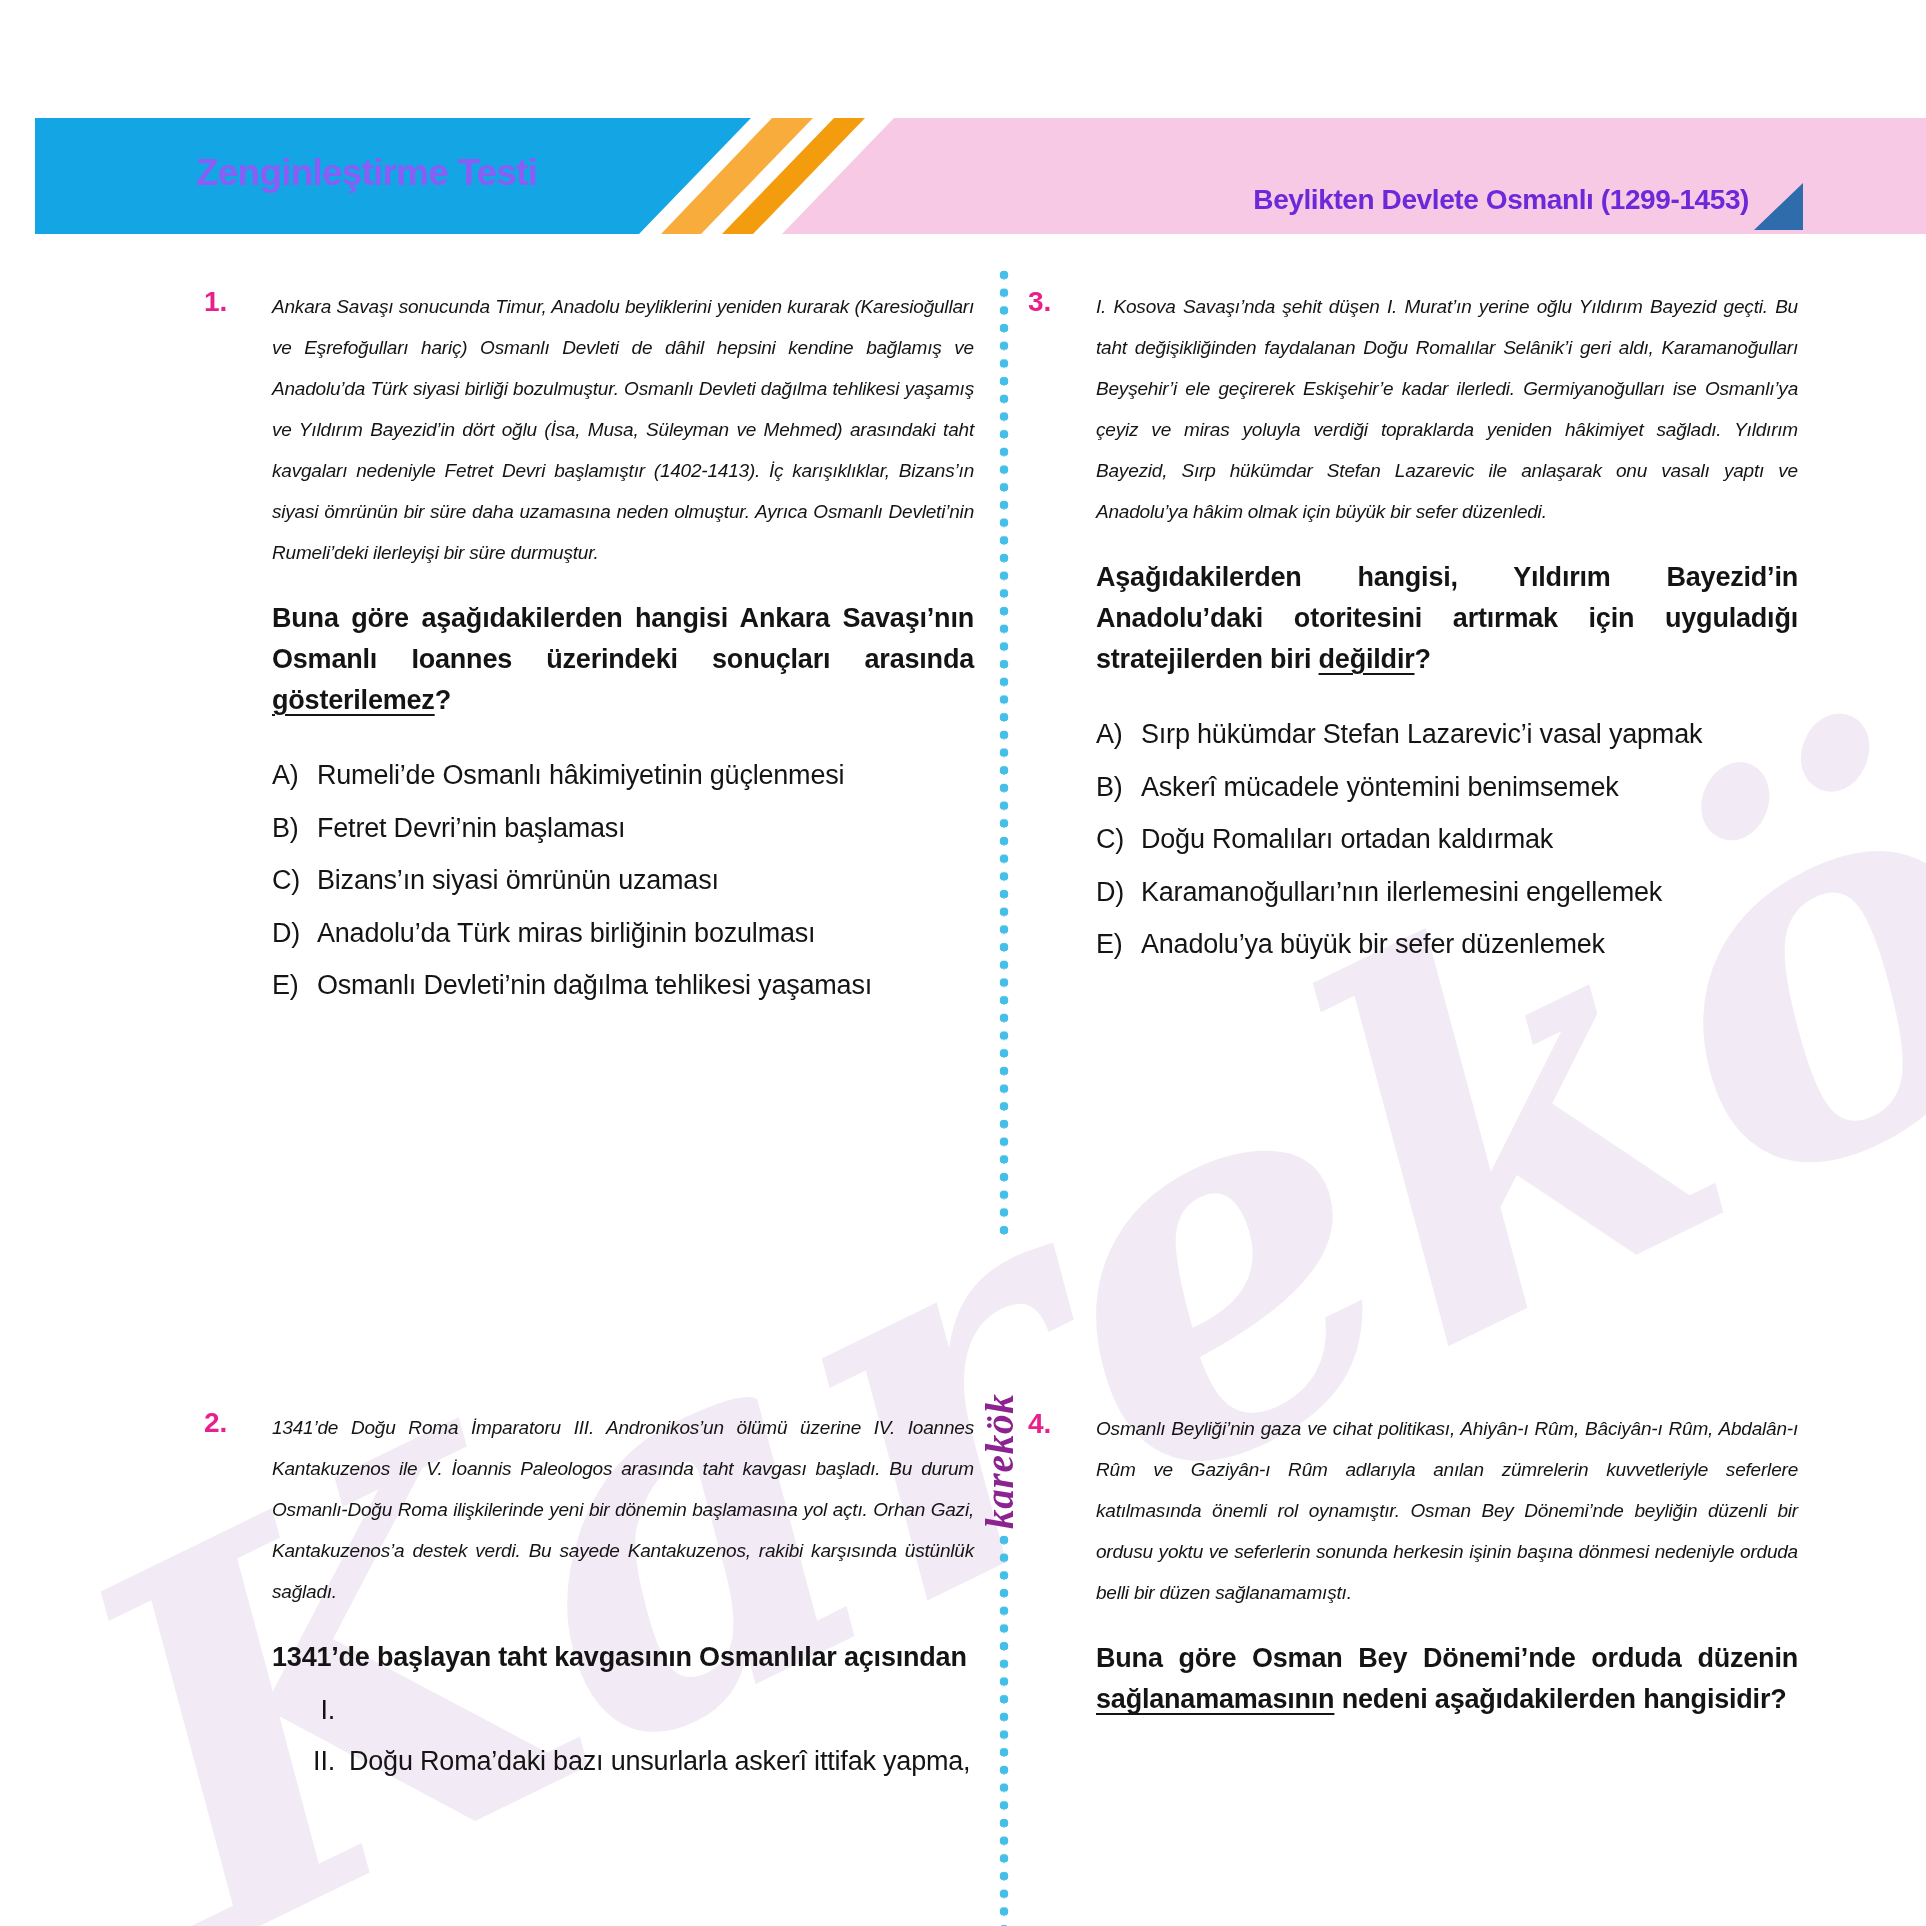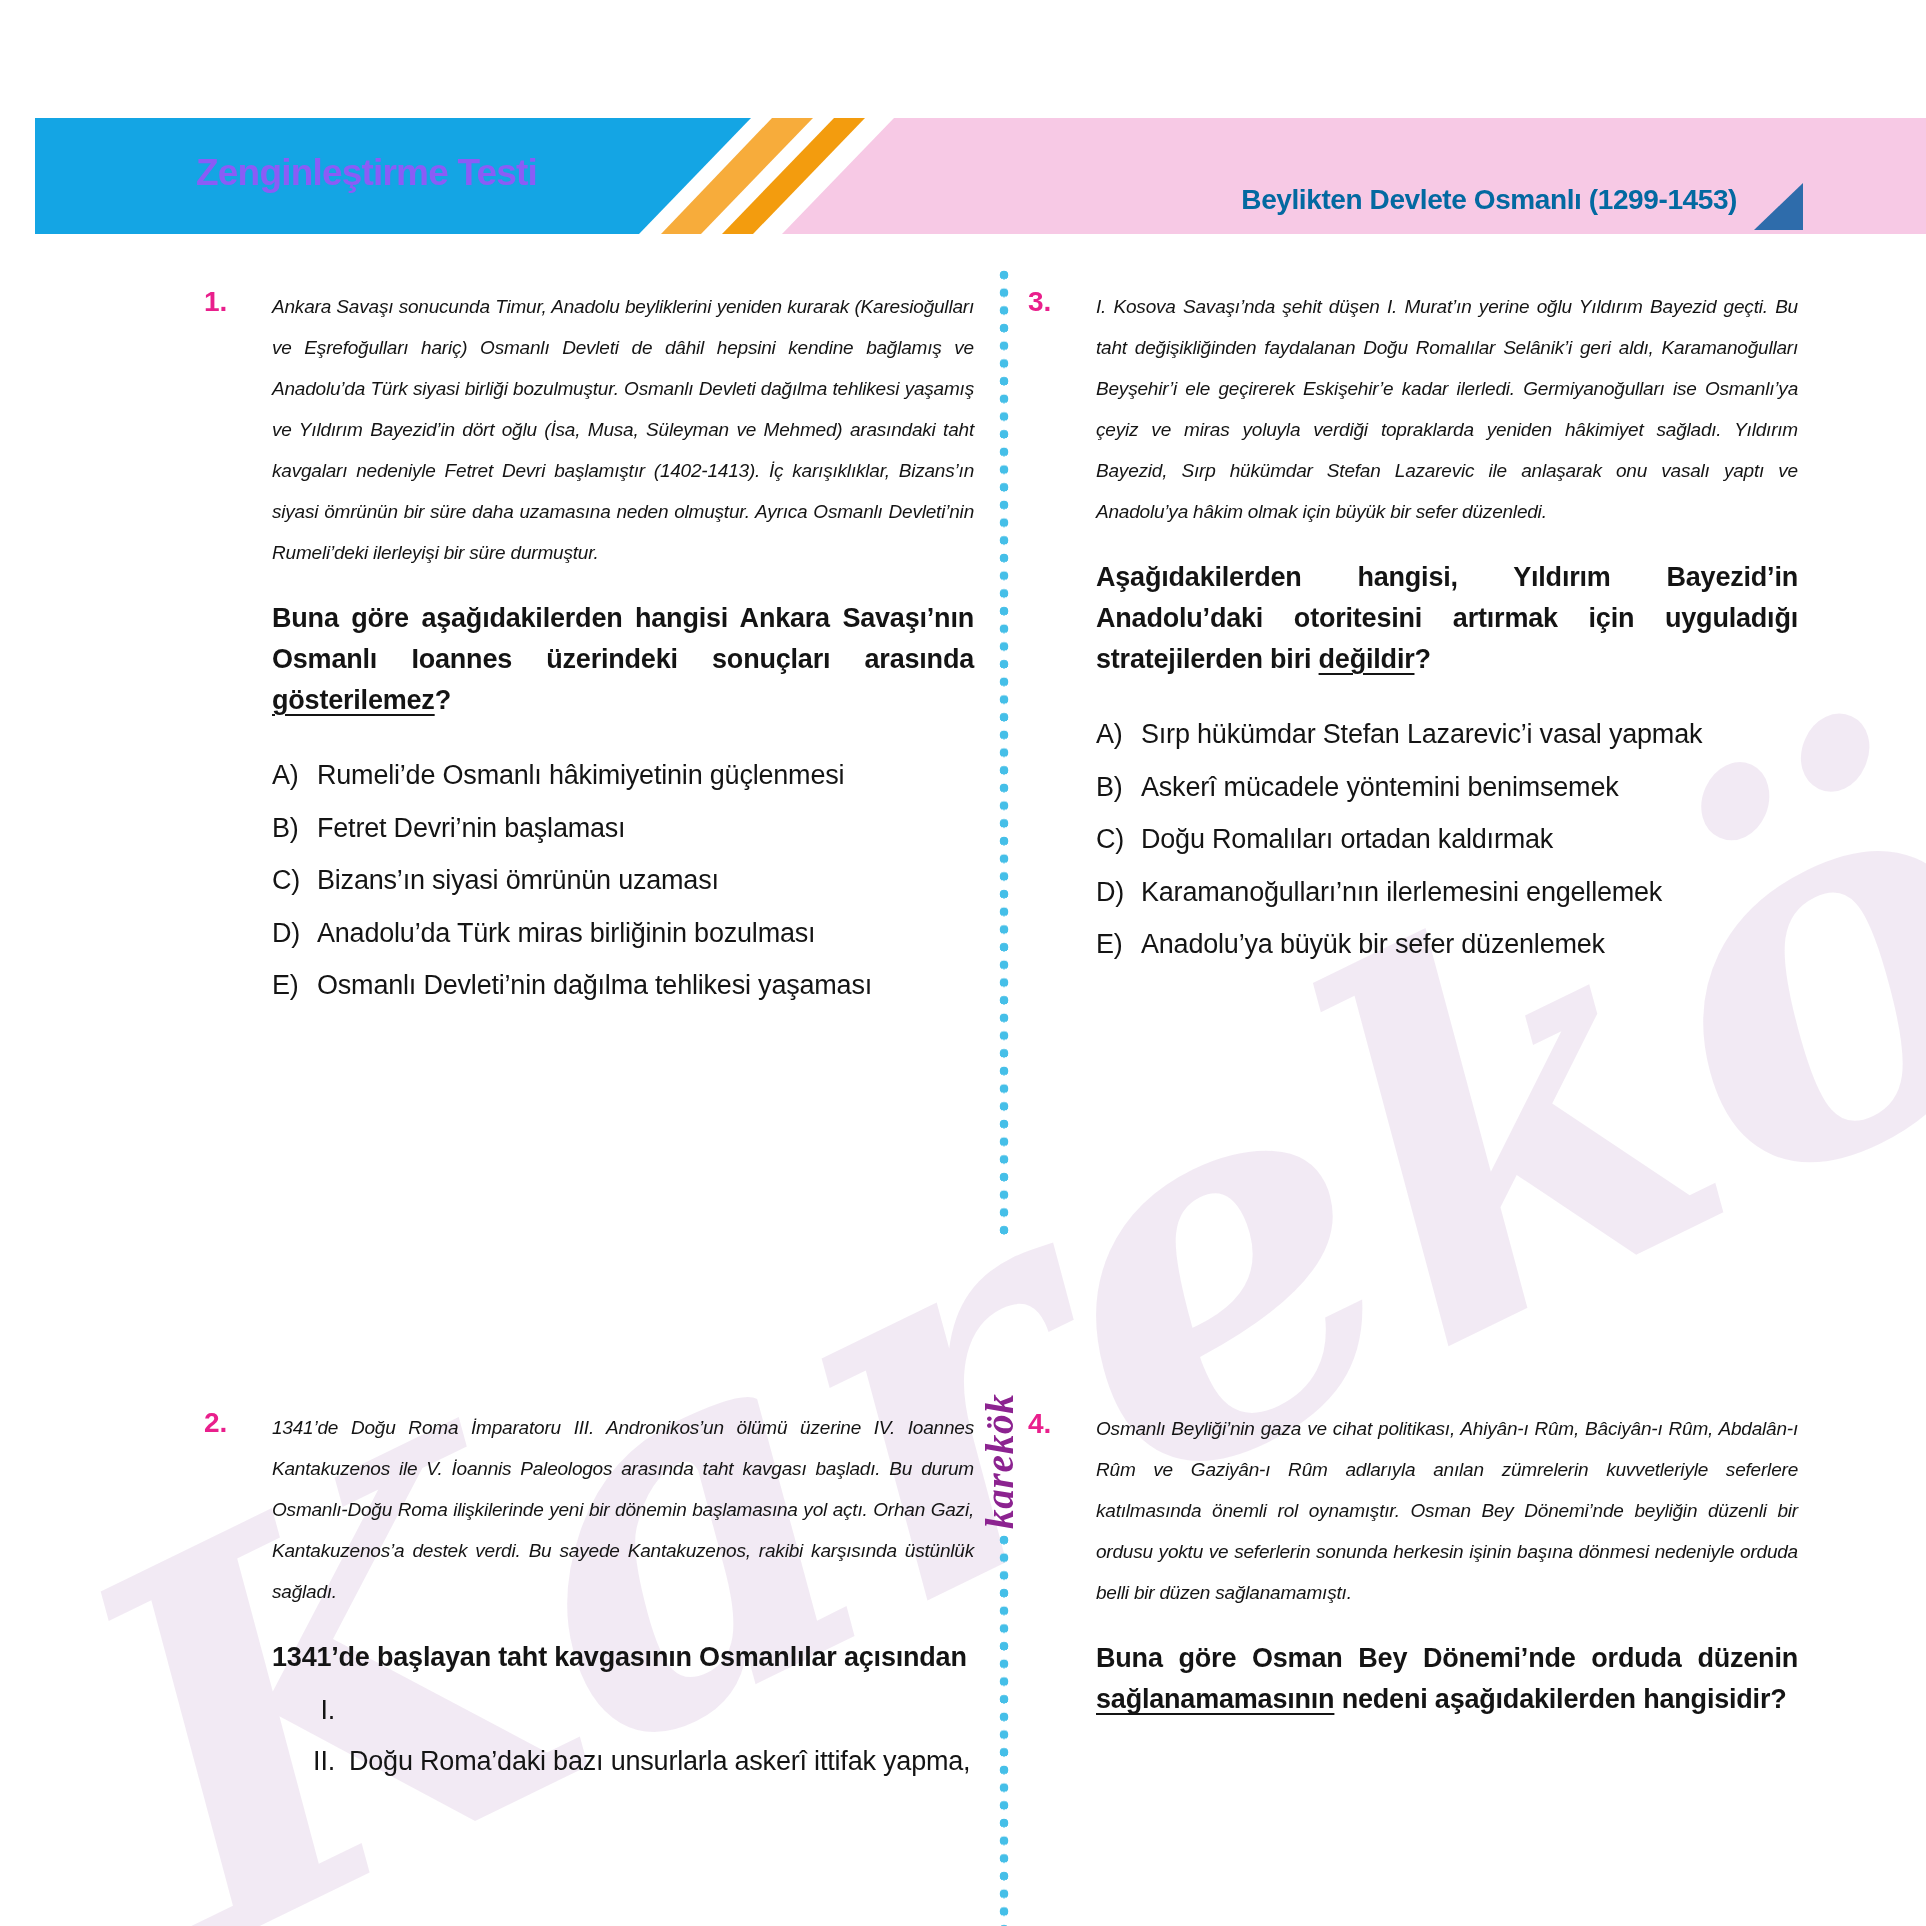--- a/index.html
+++ b/index.html
@@ -13,21 +13,21 @@
   .hb { position:absolute; inset:0; }
   .hb-blue   { background:#14a5e4; clip-path:polygon(35px 0, 751px 0, 639px 100%, 35px 100%); }
   .hb-or1    { background:#f7ac3b; clip-path:polygon(772px 0, 813px 0, 701px 100%, 661px 100%); }
   .hb-or2    { background:#f39c0e; clip-path:polygon(834px 0, 865px 0, 753px 100%, 722px 100%); }
   .hb-pink   { background:#f7c9e5; clip-path:polygon(894px 0, 1965px 0, 1965px 100%, 782px 100%); }
   .test-title {
     position:absolute; left:196px; top:34px; color:#8b5cf6; font-weight:bold;
     font-size:37px; letter-spacing:-0.8px; white-space:nowrap;
   }
   .unit-title {
-    position:absolute; right:228px; top:66px; color:#0369a1; font-weight:bold;
+    position:absolute; right:216px; top:66px; color:#6d28d9; font-weight:bold;
     font-size:28px; letter-spacing:-0.4px; white-space:nowrap;
   }
   .unit-flag {
     position:absolute; left:1754px; top:65px; width:0; height:0;
     border-left:49px solid transparent; border-bottom:47px solid #2e6cab;
   }
 
   
   .watermark {
     position:absolute; left:0px; top:1522px; z-index:1; white-space:nowrap;

